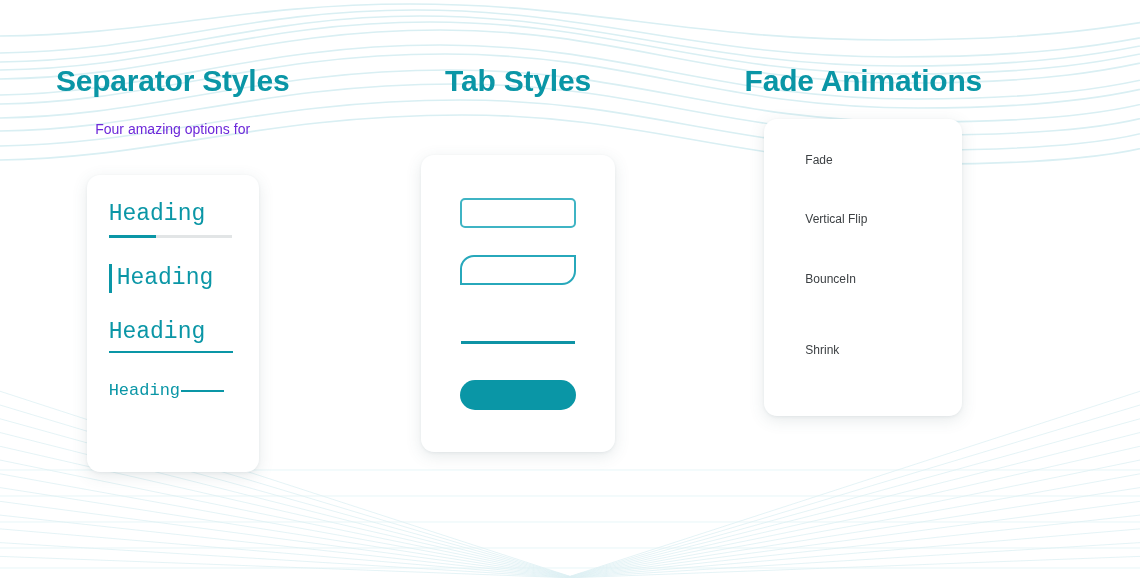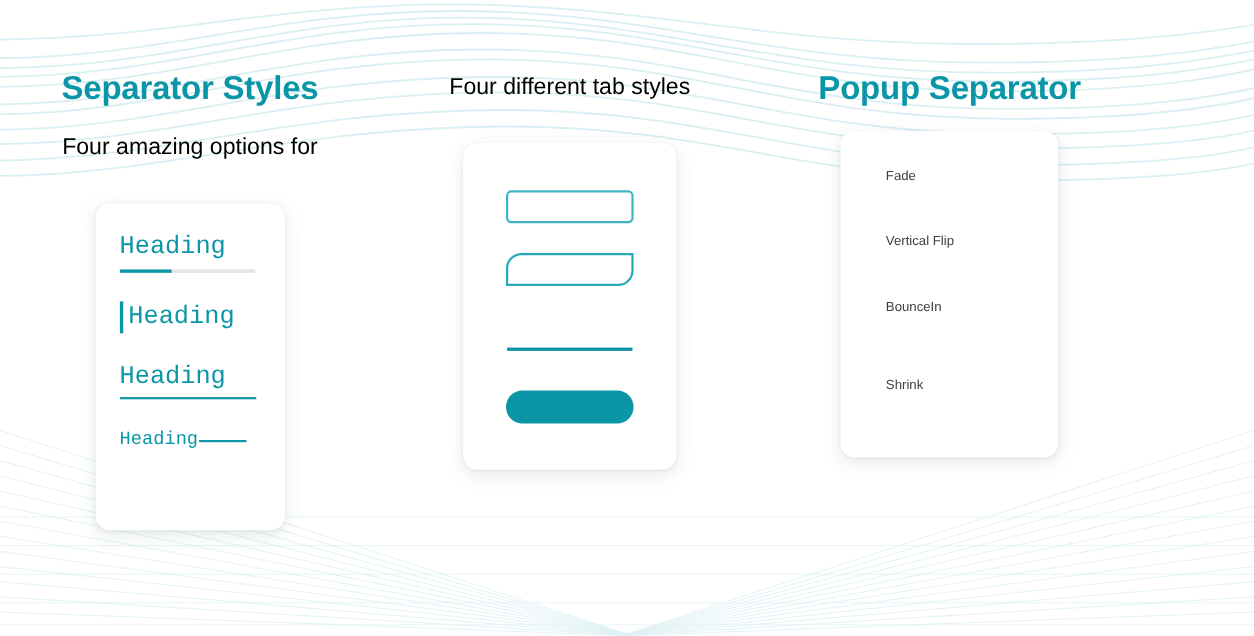--- a/index.html
+++ b/index.html
@@ -49,22 +49,22 @@
     color: #0a96a6;
     font-size: 30px;
     font-weight: bold;
     letter-spacing: -0.2px;
     line-height: 1.1;
     margin: 0 0 22px 0;
     text-align: center;
     white-space: nowrap;
   }
   .col-desc {
-    color: #000000;
-    font-size: 21px;
+    color: #6d28d9;
+    font-size: 14px;
     line-height: 1.45;
     text-align: center;
     margin: 0 0 36px 0;
     max-width: 310px;
   }
   .col-desc .line { display: block; }
 
   
   .card {
     background: #ffffff;
@@ -290,34 +290,34 @@
 
       <div class="sep-item sep-4">
         <div class="sep-heading">Heading</div>
         <div class="hline"></div>
       </div>
 
     </div>
   </div>
 
   <div class="column">
+    <h2 class="col-title">Tab Styles</h2>
     <p class="col-desc">
-      <span class="line">Four different tab styles</span>
     </p>
 
     <div class="card card-tabs">
       <div class="tab-shape tab-1"></div>
       <div class="tab-shape tab-2"></div>
       <div class="tab-shape tab-3"></div>
       <div class="tab-shape tab-4"></div>
     </div>
   </div>
 
   <div class="column">
-    <h2 class="col-title">Popup Separator</h2>
+    <h2 class="col-title">Fade Animations</h2>
 
     <div class="card card-popup">
       <div class="popup-item">Fade</div>
       <div class="popup-item">Vertical Flip</div>
       <div class="popup-item">BounceIn</div>
       <div class="popup-item">Shrink</div>
     </div>
   </div>
 
 </div>

